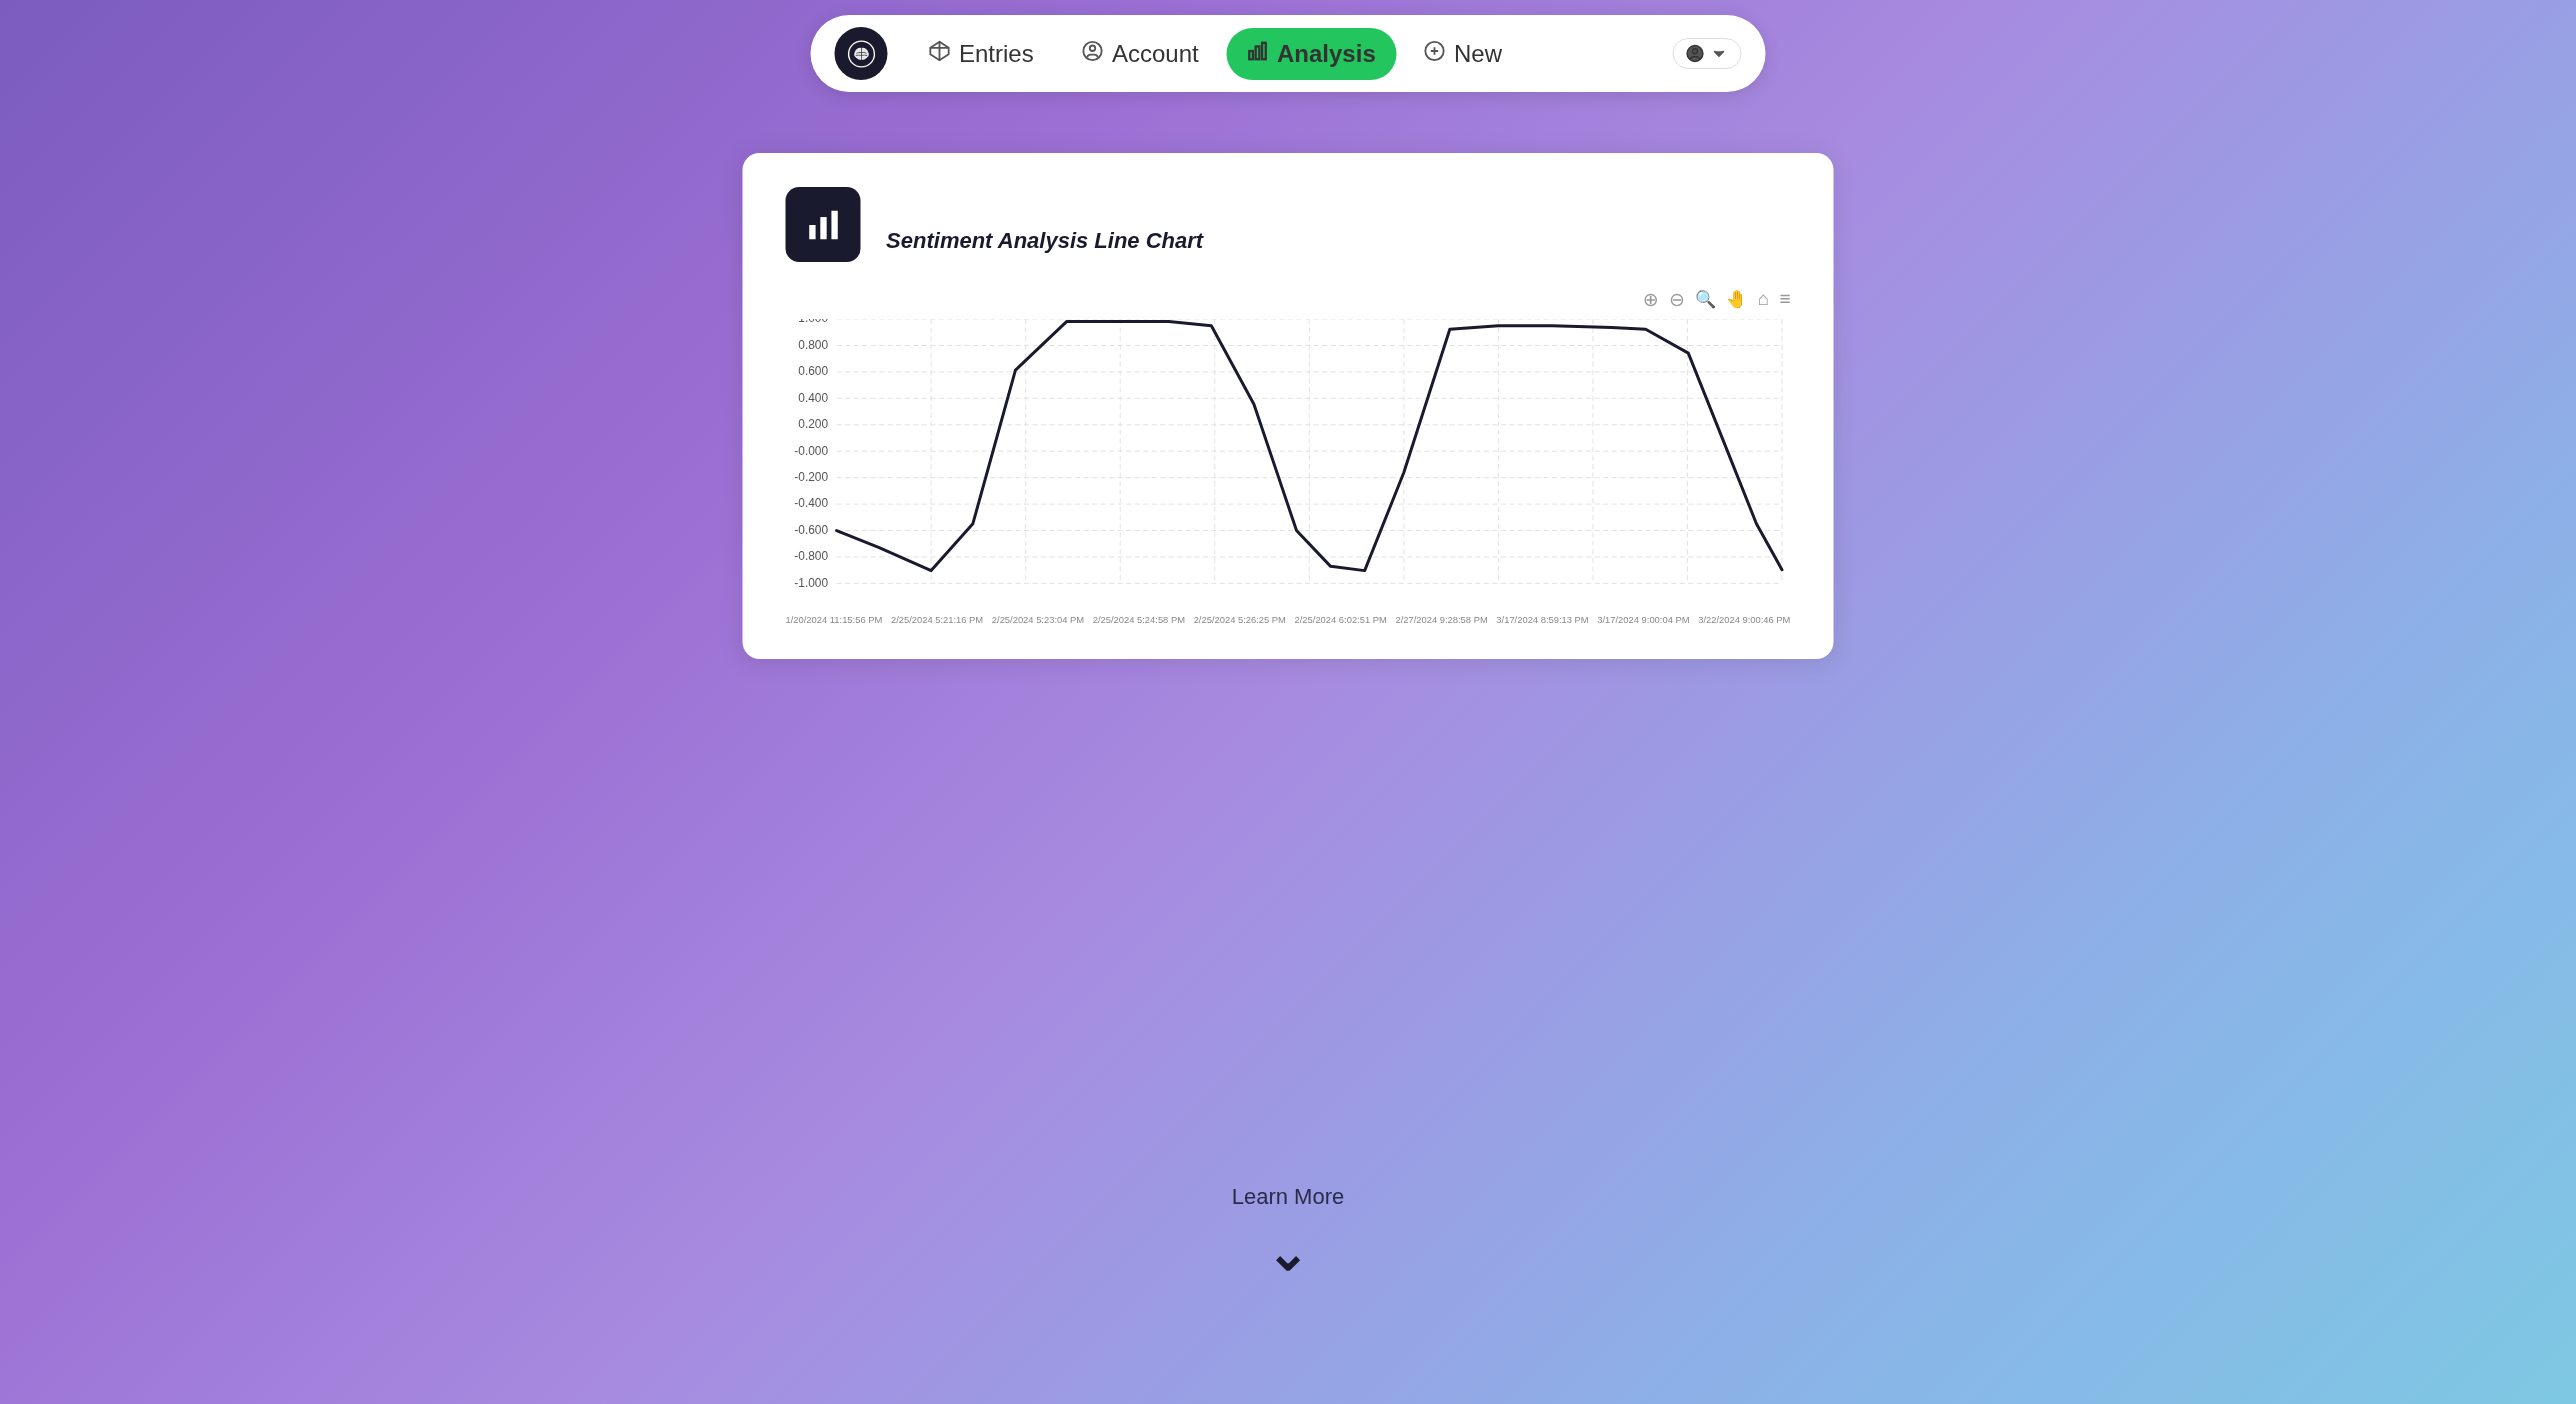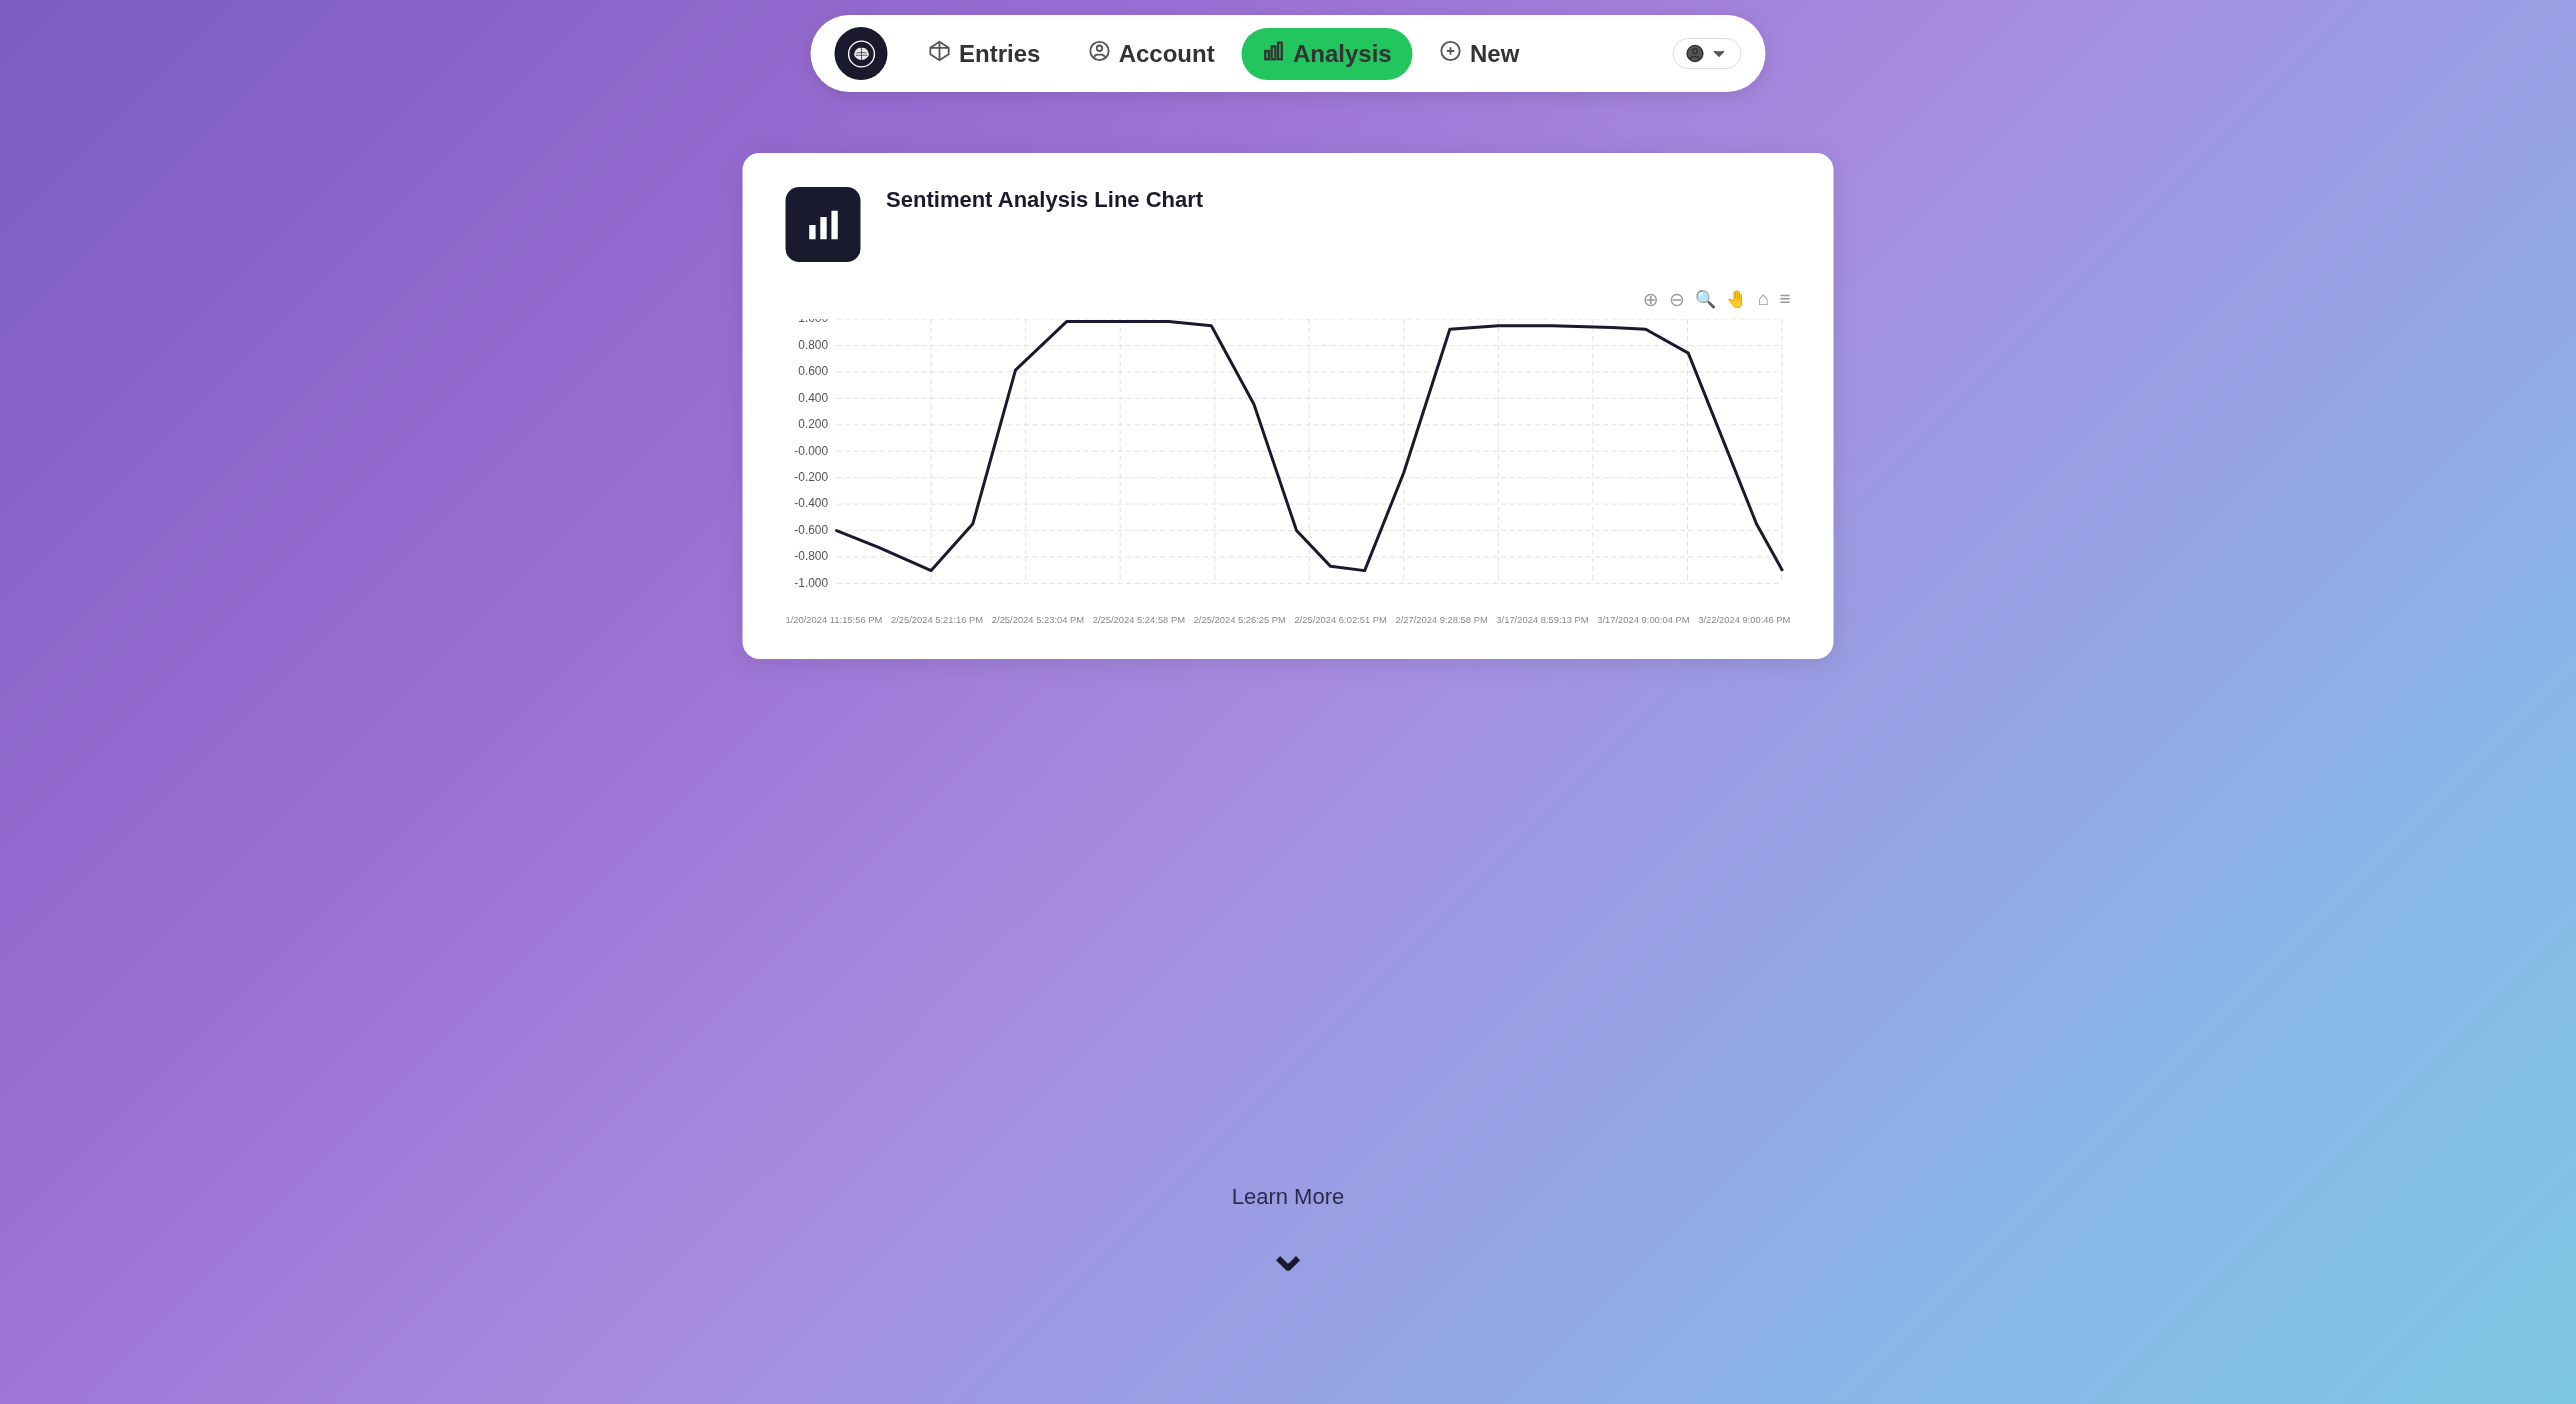--- a/index.html
+++ b/index.html
@@ -47,21 +47,21 @@
       flex: 1;
     }
     .nav-item {
       display: flex;
       align-items: center;
       gap: 8.5px;
       padding: 12px 20.5px;
       border-radius: 34px;
       cursor: pointer;
       font-size: 24px;
-      font-weight: 700;
+      font-weight: 400;
       color: #333;
       transition: background 0.2s;
     }
     .nav-item.active {
       background: #22c55e;
       font-weight: 600;
     }
     .nav-item .icon { font-size: 22px; color: #555; }
     .nav-user-wrapper {
       display: flex;
@@ -81,23 +81,24 @@
       left: 50%;
       transform: translateX(-50%);
       width: 1091px;
       background: white;
       border-radius: 17px;
       padding: 34px 43px 34px 43px;
       box-shadow: 0 3.4px 25.6px rgba(0,0,0,0.10);
     }
     .chart-header {
       display: flex;
-      align-items: flex-start;
+      align-items: flex-end;
       gap: 25.6px;
       margin-bottom: 25.6px;
+      font-style: italic;
     }
     .chart-icon-box {
       width: 75px;
       height: 75px;
       background: #1a1a2e;
       border-radius: 13.6px;
       display: flex;
       align-items: center;
       justify-content: center;
       flex-shrink: 0;

